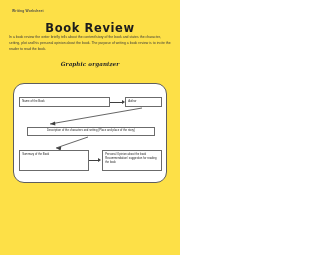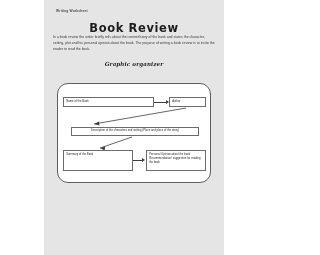--- a/index.html
+++ b/index.html
@@ -4,25 +4,24 @@
 <style>
   html, body {
     margin: 0;
     padding: 0;
     background: #ffffff;
   }
   #page {
     position: relative;
     width: 180px;
     height: 255px;
-    background: #e5e5e5;
+    background: #fde047;
     overflow: hidden;
     font-family: "Liberation Sans", sans-serif;
     color: #2b2b2b;
-    margin-left: 44px;
   }
 
   
   .header-label {
     position: absolute;
     left: 12px;
     top: 9px;
     font-size: 2.6px;
     letter-spacing: 0.15px;
     font-weight: bold;

